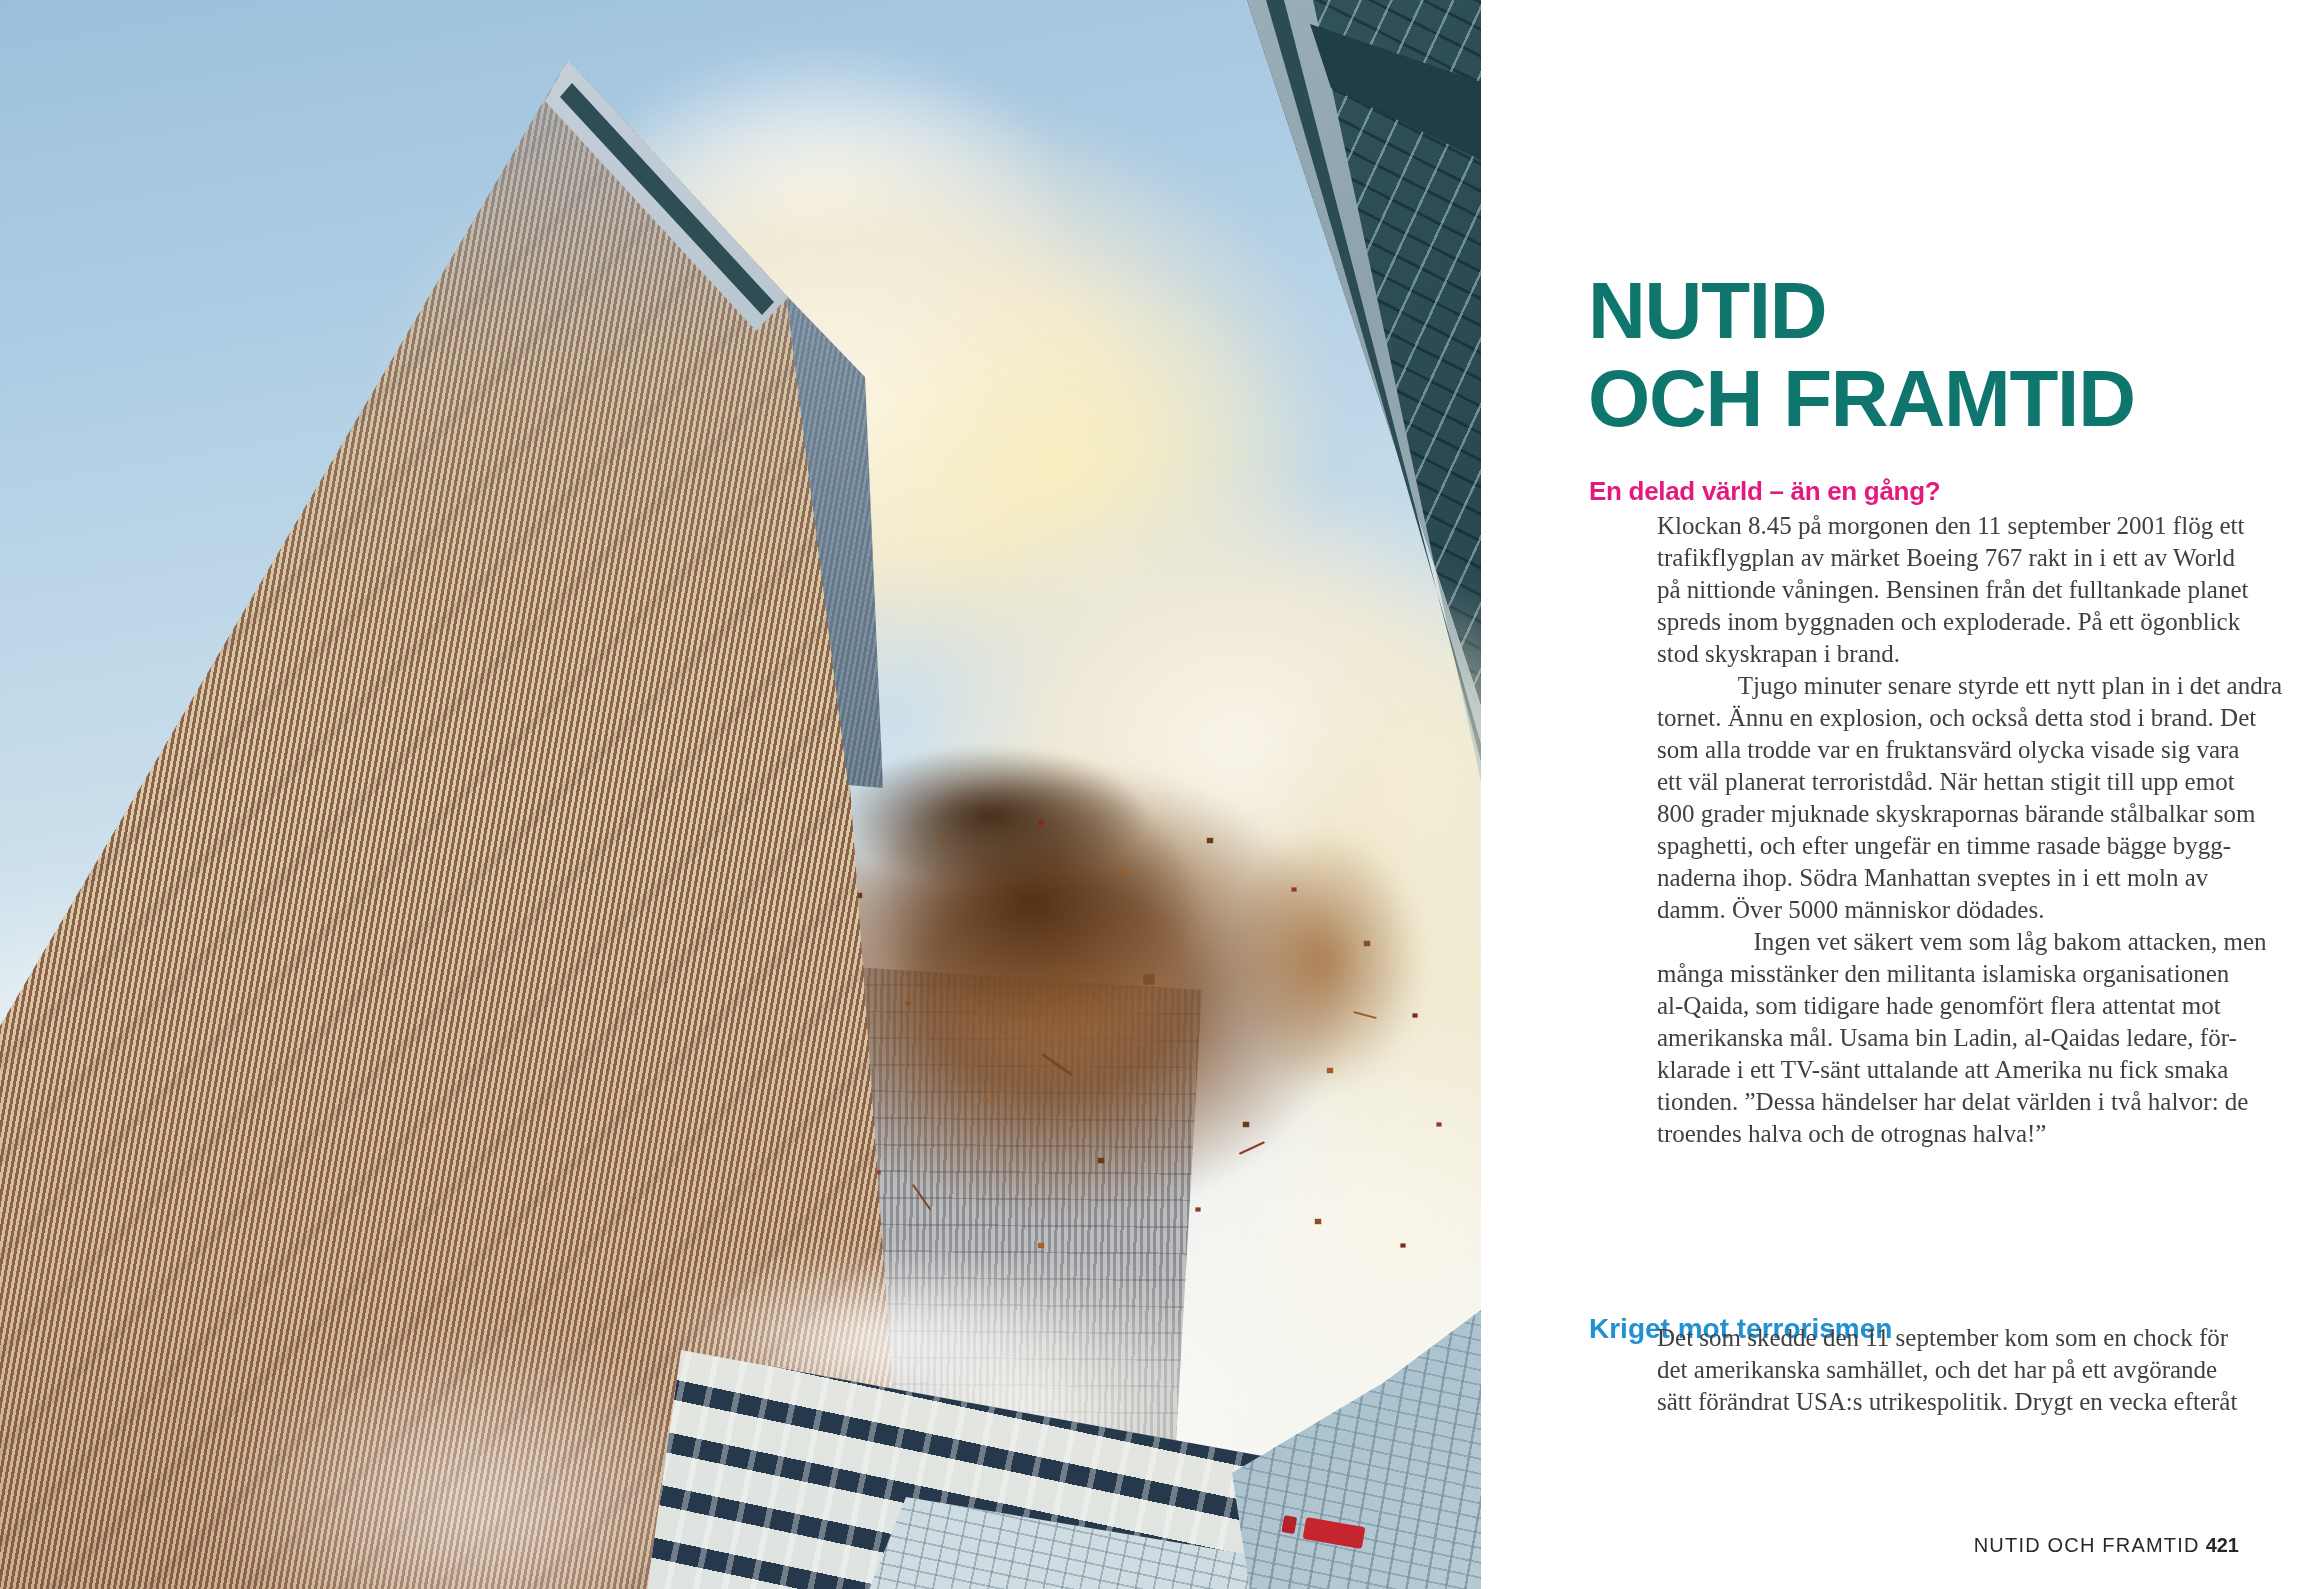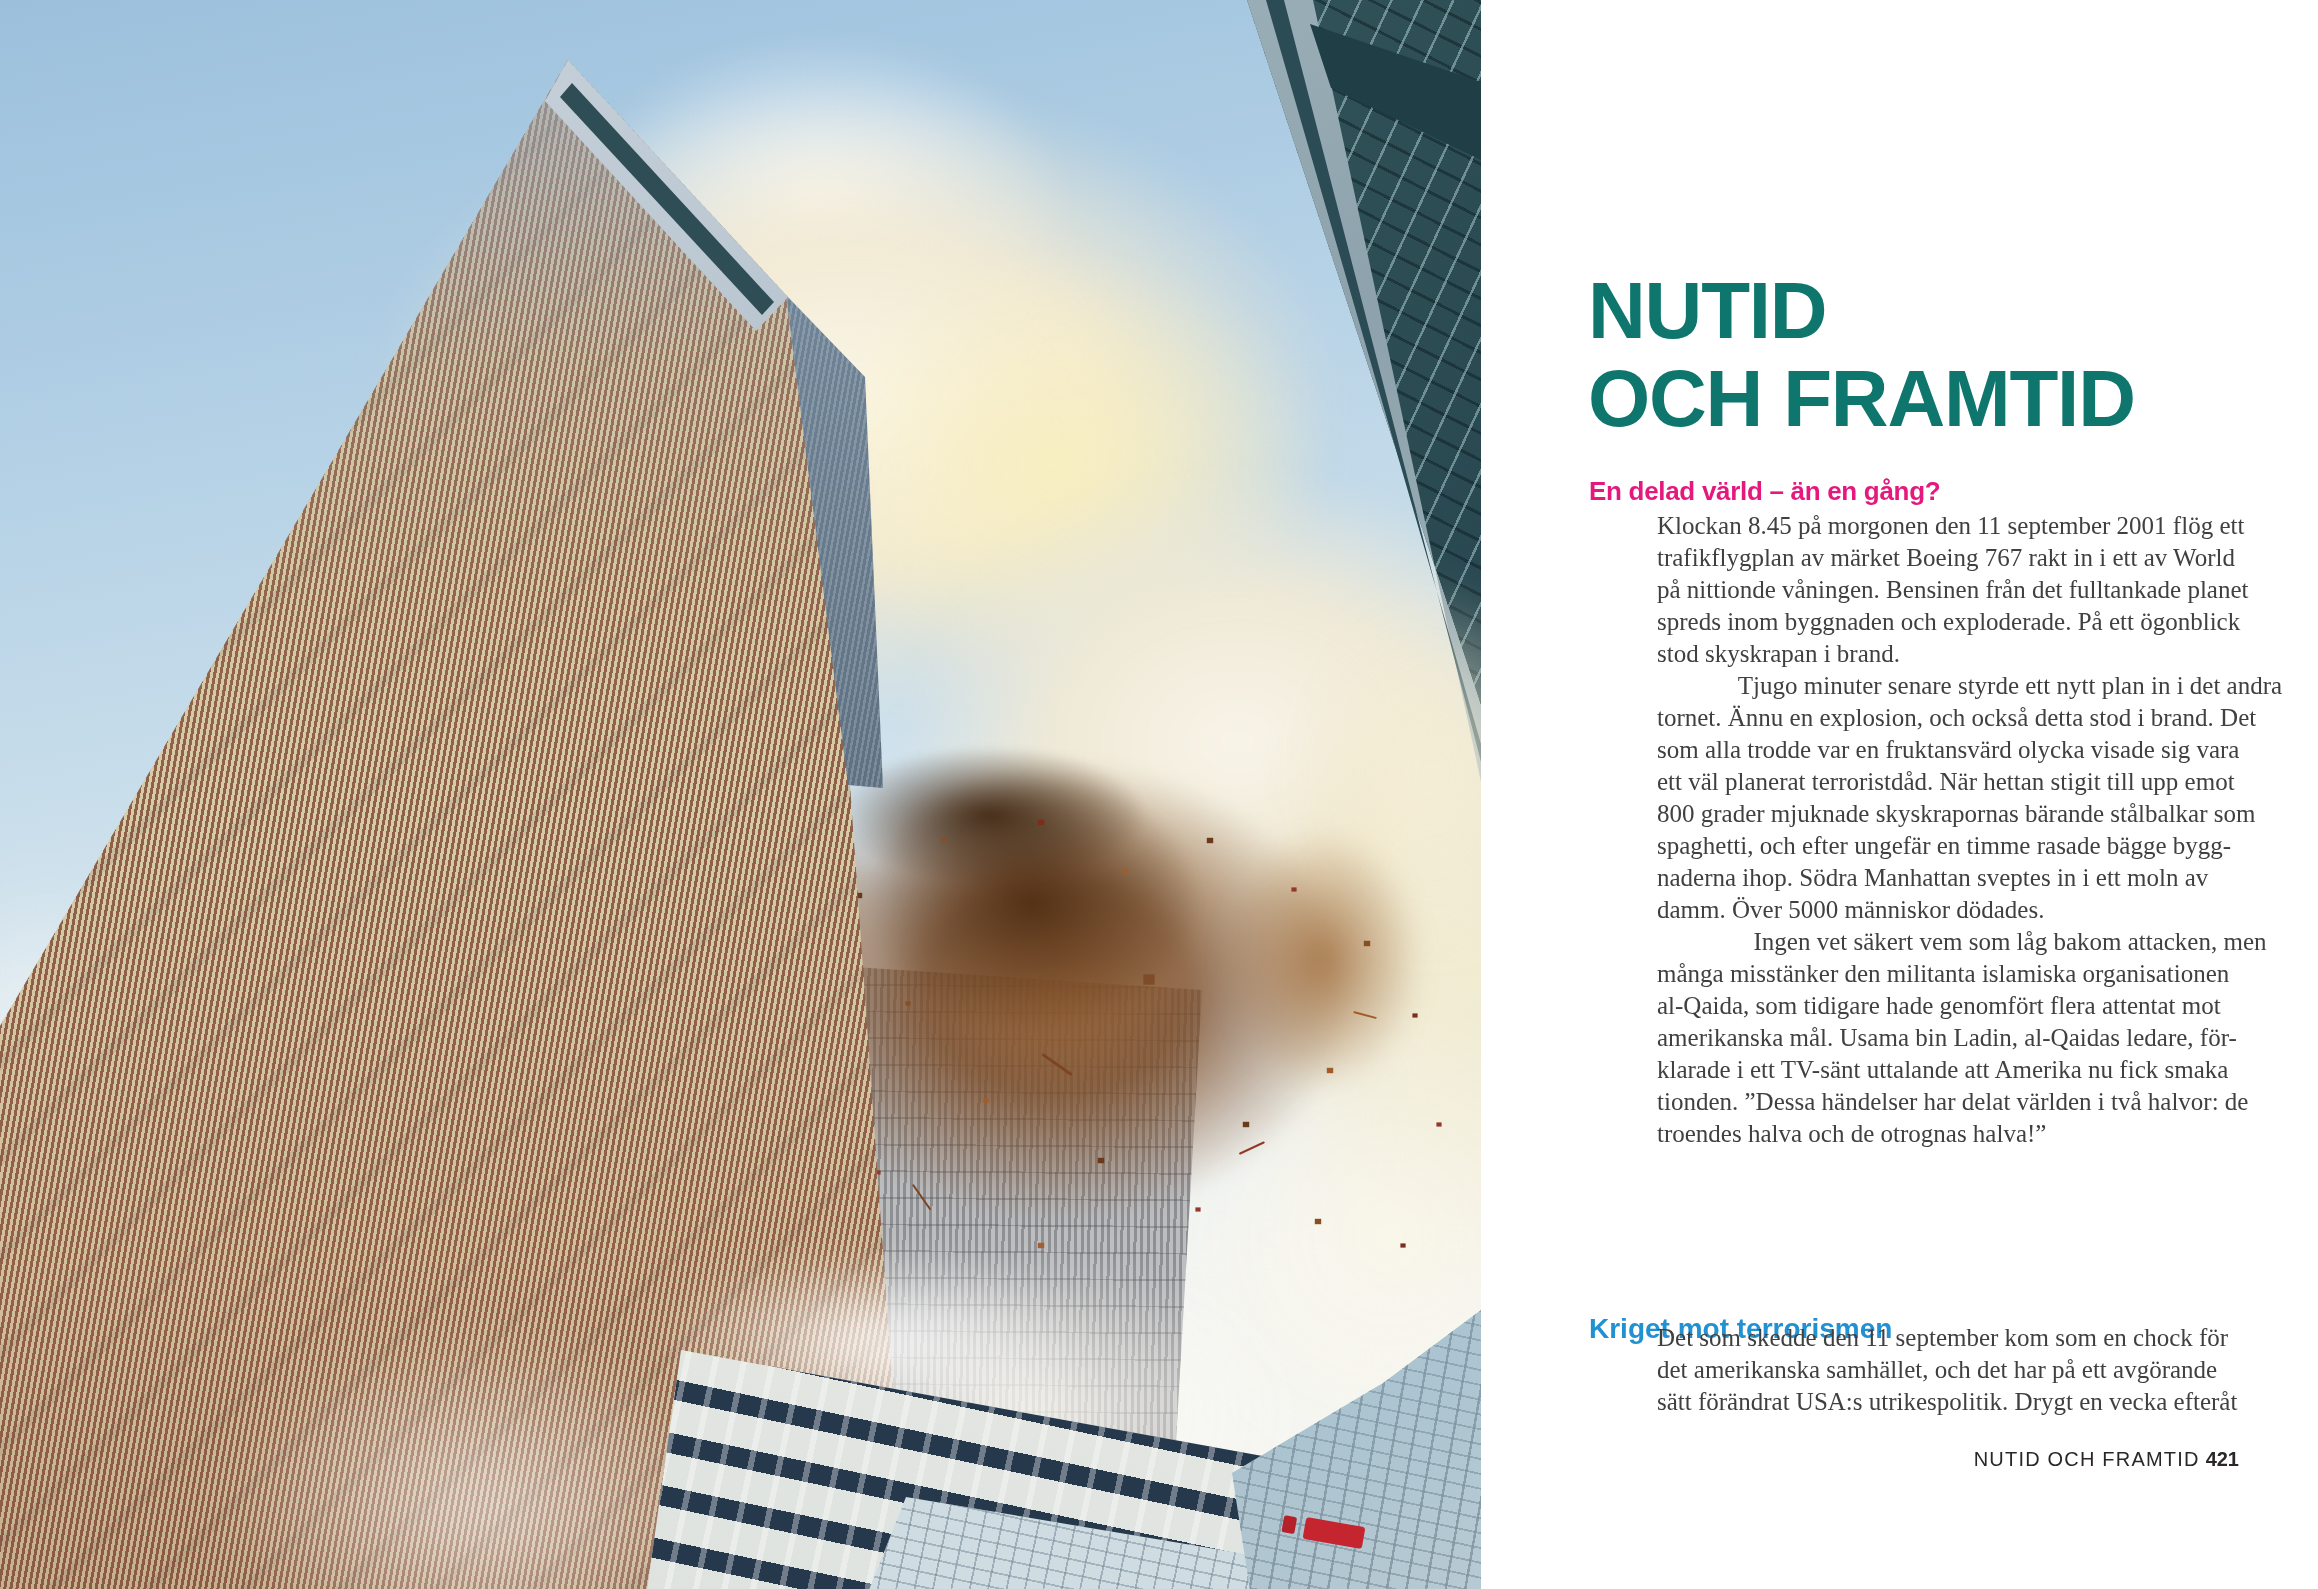--- a/index.html
+++ b/index.html
@@ -132,21 +132,21 @@
   #heading-pink{position:absolute;left:1589px;top:454px;
     font-weight:bold;font-size:26px;letter-spacing:-0.3px;}
   .bodytext{position:absolute;left:1657px;width:676px;
     font-family:"Liberation Serif", serif;font-size:25px;color:#404040;}
   .bodytext .line{display:block;height:32px;line-height:32px;white-space:nowrap;}
   .bodytext .indent{text-indent:30px;text-align:center;}
   #body-a{top:510px;}
   #subheading-blue{position:absolute;left:1589px;top:1285px;
     font-weight:bold;font-size:28px;}
   #body-b{top:1322px;}
-  #footer{position:absolute;right:80px;top:1448px;font-size:20px;letter-spacing:1.2px;color:#2b2727;}
+  #footer{position:absolute;right:80px;top:1534px;font-size:20px;letter-spacing:1.2px;color:#2b2727;}
   #footer .num{font-weight:bold;letter-spacing:0;margin-left:6px;}
 </style>
 </head>
 <body>
 
 <div id="photo" role="img">
   <div class="layer" id="sky"></div>
 
   <div class="cloud" id="cloud-roof"></div>
   <div class="cloud" id="cloud-main"></div>

